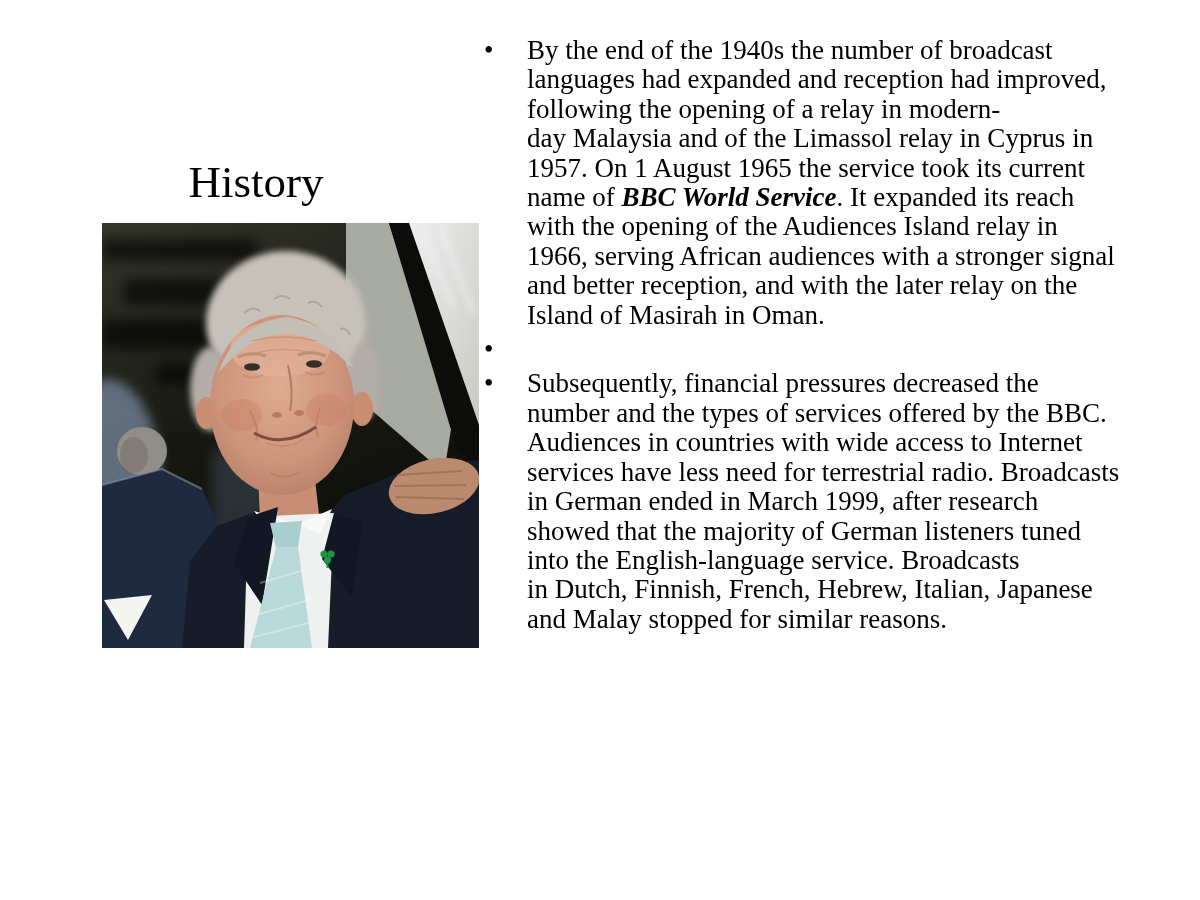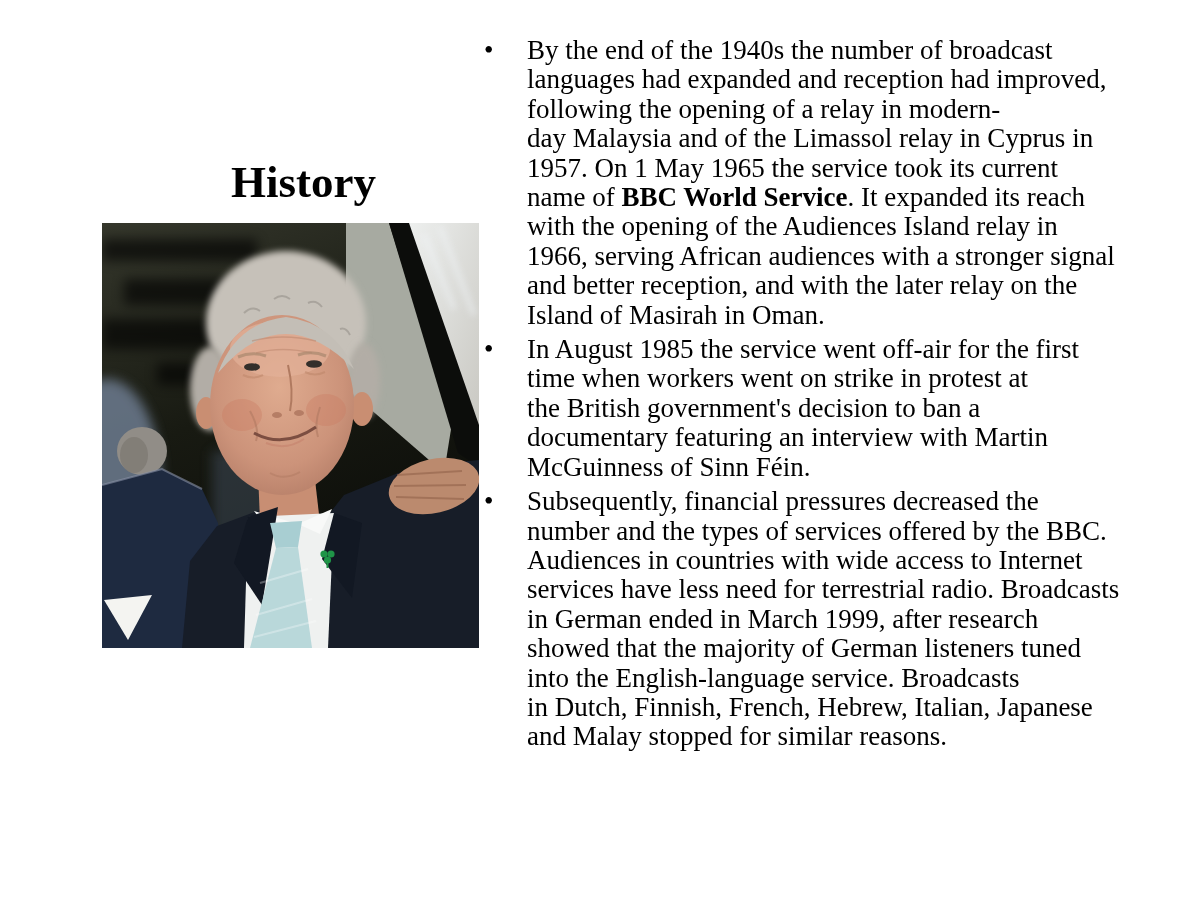--- a/index.html
+++ b/index.html
@@ -7,23 +7,23 @@
     position:relative;
     width:1200px;height:900px;
     background:#ffffff;
     overflow:hidden;
     font-family:"Liberation Serif", serif;
     color:#000;
   }
   .slide-title{
     position:absolute;
     left:136px;top:126px;width:240px;
-    text-align:right;
+    text-align:center;
     font-size:45px;
-    font-weight:700;
+    font-weight:400;
     letter-spacing:0px;
   }
   .portrait{
     position:absolute;
     left:102px;top:223px;
     width:377px;height:425px;
   }
   .portrait svg{display:block;}
   .content{
     position:absolute;
@@ -35,21 +35,21 @@
     display:flex;
     margin:0 0 5px 0;
   }
   .bullet-marker{
     flex:0 0 43px;
     width:43px;
   }
   .bullet-body{
     white-space:pre;
   }
-  .bullet-body b{font-weight:700;}
+  .bullet-body b{font-weight:700;font-style:italic;}
 </style>
 </head>
 <body>
 
 <div class="slide">
 
   <h1 class="slide-title">History</h1>
 
   <div class="portrait">
     <svg viewBox="0 0 377 425" width="377" height="425" role="img">
@@ -194,35 +194,30 @@
   </div>
 
   <div class="content">
 
     <div class="bullet">
       <span class="bullet-marker">•</span>
       <div class="bullet-body"><span>By the end of the 1940s the number of broadcast
 languages had expanded and reception had improved,
 following the opening of a relay in modern-
 day Malaysia and of the Limassol relay in Cyprus in
-1957. On 1 May 1965 the service took its current
+1957. On 1 August 1965 the service took its current
 name of </span><b>BBC World Service</b><span>. It expanded its reach
 with the opening of the Audiences Island relay in
 1966, serving African audiences with a stronger signal
 and better reception, and with the later relay on the
 Island of Masirah in Oman.</span></div>
     </div>
 
     <div class="bullet">
       <span class="bullet-marker">•</span>
-      <div class="bullet-body">In August 1985 the service went off-air for the first
-time when workers went on strike in protest at
-the British government's decision to ban a
-documentary featuring an interview with Martin
-McGuinness of Sinn Féin.</div>
     </div>
 
     <div class="bullet">
       <span class="bullet-marker">•</span>
       <div class="bullet-body">Subsequently, financial pressures decreased the
 number and the types of services offered by the BBC.
 Audiences in countries with wide access to Internet
 services have less need for terrestrial radio. Broadcasts
 in German ended in March 1999, after research
 showed that the majority of German listeners tuned

